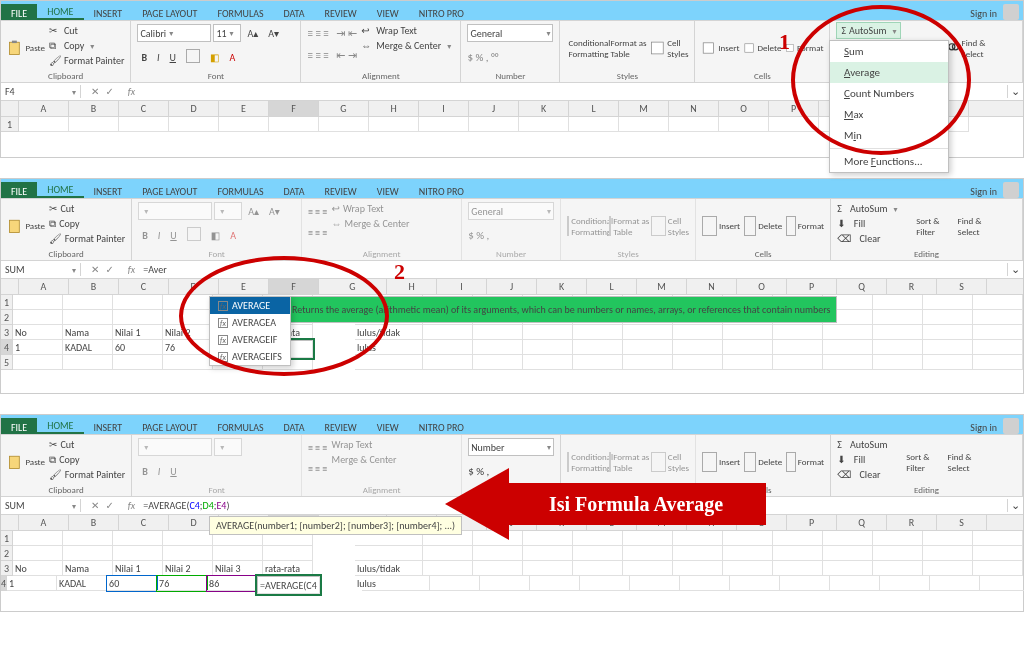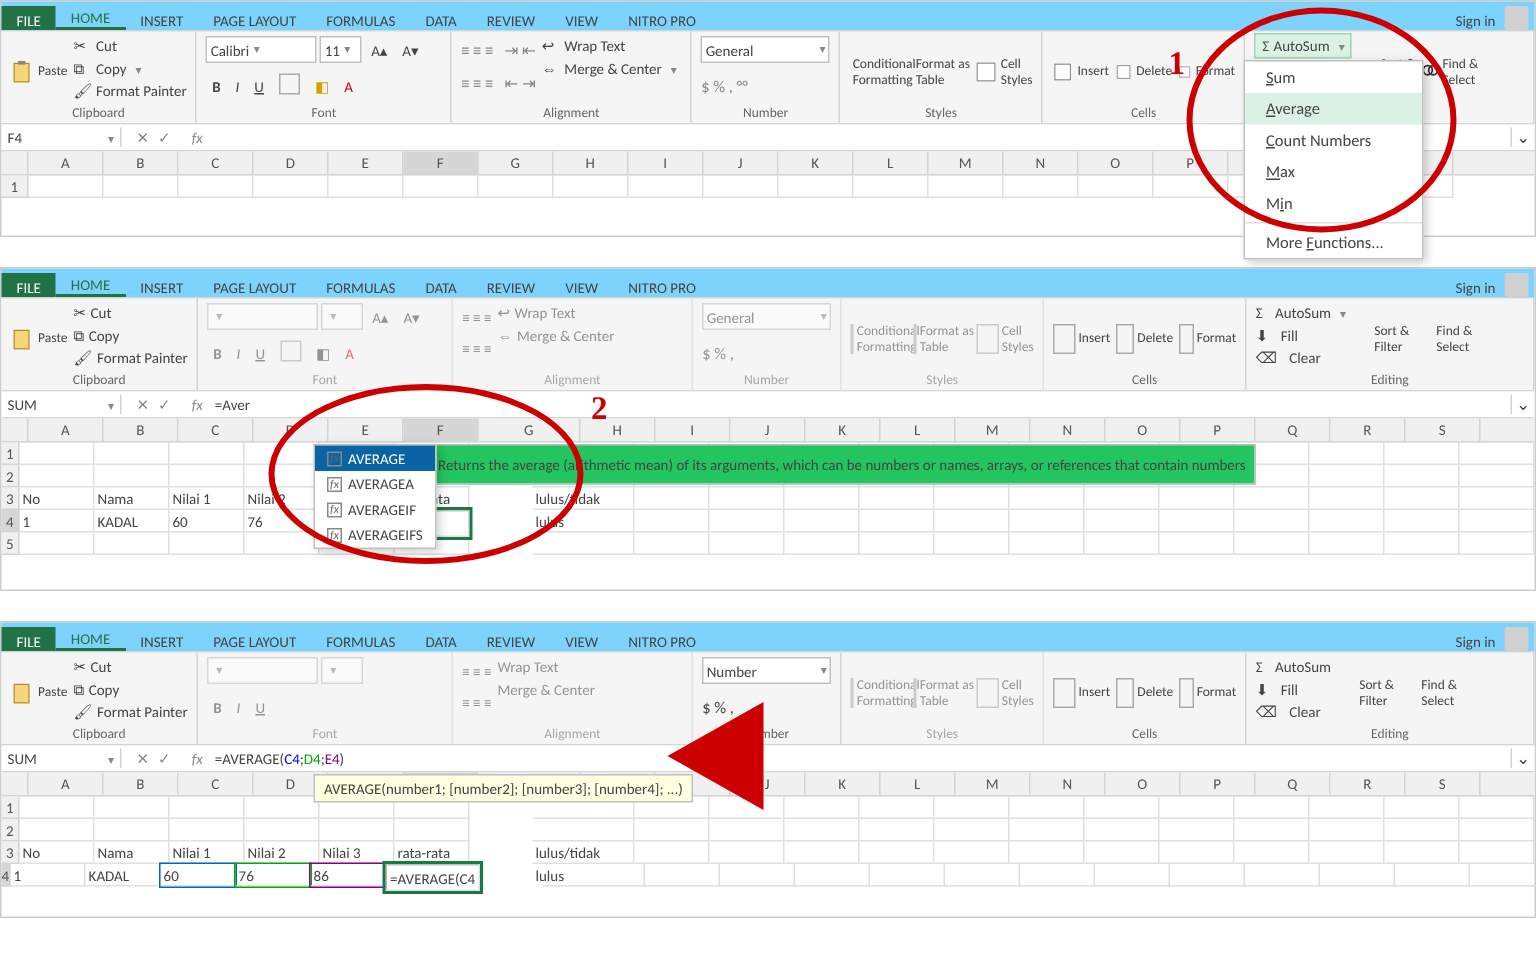--- a/index.html
+++ b/index.html
@@ -921,13 +921,14 @@
         <div class="c"></div>
         <div class="c"></div>
         <div class="c"></div>
         <div class="c"></div>
       </div>
   </div>
 
   <div class="tooltip" style="top:101px;left:208px">AVERAGE(number1; [number2]; [number3]; [number4]; ...)</div>
 
   <div class="arrow-head" style="top:53px;left:444px;border-top:36px solid transparent;border-bottom:36px solid transparent;border-right:64px solid #c00"></div>
+  <div class="arrow-body" style="top:68px;left:505px;width:260px;height:42px">Isi Formula Average</div>
 </div>
 
 </body></html>

